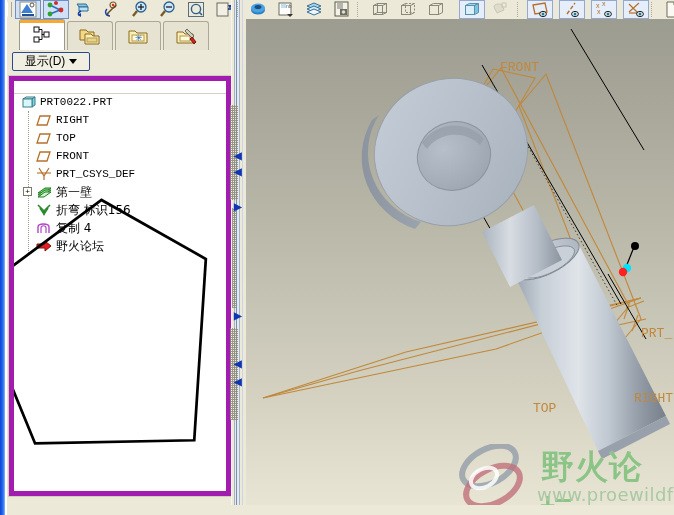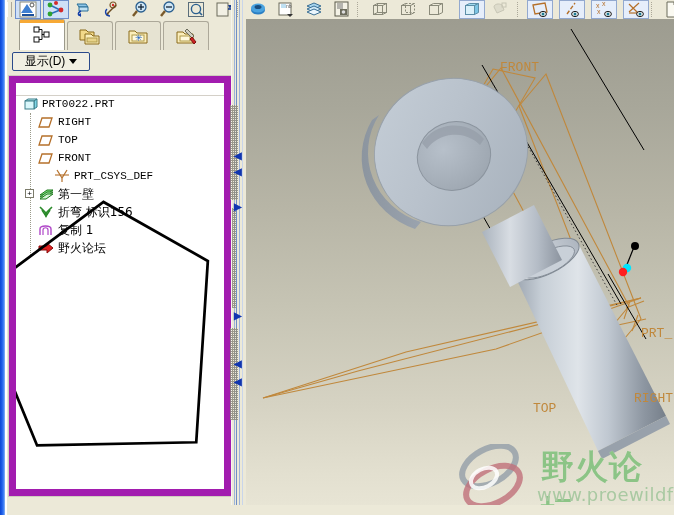--- a/index.html
+++ b/index.html
@@ -45,21 +45,21 @@
   .dbtn{position:absolute;top:0;height:19px;box-sizing:border-box;
     border:1px solid #2b4a8b;background:#f1efe2;border-radius:2px;
     display:flex;align-items:center;justify-content:center;gap:4px;
     font-size:12px;color:#000;padding:0 5px;}
   .dbtn .cap{letter-spacing:0px;}
   .caret{width:0;height:0;border-left:4px solid transparent;border-right:4px solid transparent;
     border-top:5px solid #000;}
 
   .treebox{position:absolute;left:2px;top:26px;width:222px;height:420px;
     box-sizing:border-box;background:#ffffff;
-    border:7px solid #a21caf;box-shadow:0 0 0 1px #cfcdbe;overflow:hidden;}
+    border:5px solid #a21caf;box-shadow:0 0 0 1px #cfcdbe;overflow:hidden;}
   .treehdr{position:absolute;left:0;top:0;right:0;height:12px;background:#ffffff;
     border-bottom:1px solid #d4d0c8;}
 
   .tree{position:absolute;left:0;top:12px;right:0;bottom:0;
     font-family:"Liberation Mono", monospace;font-size:11px;color:#000;}
   .trow{position:relative;height:18px;display:flex;align-items:center;}
   .tlabel{white-space:nowrap;}
   .tlabel.cjk{font-family:"DejaVu Sans", sans-serif;font-size:12px;}
   .dotline{position:absolute;left:14px;top:0;bottom:0;border-left:1px dotted #9a9a8a;}
   .plusbox{position:absolute;left:9px;width:9px;height:9px;box-sizing:border-box;
@@ -374,21 +374,21 @@
           <span class="tlabel">TOP</span>
         </div>
 
         <div class="trow" style="padding-left:22px">
           <svg width="16" height="13" viewBox="0 0 16 13" style="margin-right:4px">
             <path d="M4 2 L14 2 L11 11 L1 11 Z" fill="none" stroke="#b5702a" stroke-width="1.3"></path>
           </svg>
           <span class="tlabel">FRONT</span>
         </div>
 
-        <div class="trow" style="padding-left:38px">
+        <div class="trow" style="padding-left:22px">
           <svg width="16" height="14" viewBox="0 0 16 14" style="margin-right:4px">
             <line x1="3" y1="1" x2="8" y2="9" stroke="#b5702a" stroke-width="1.2"></line>
             <line x1="13" y1="1" x2="8" y2="9" stroke="#b5702a" stroke-width="1.2"></line>
             <line x1="8" y1="9" x2="8" y2="13" stroke="#b5702a" stroke-width="1.2"></line>
             <line x1="1" y1="6" x2="15" y2="6" stroke="#b5702a" stroke-width="1.1"></line>
           </svg>
           <span class="tlabel">PRT_CSYS_DEF</span>
         </div>
 
         <div class="trow" style="padding-left:22px">
@@ -408,21 +408,21 @@
             <path d="M6 8 L8 13 L10 8" fill="#2a8a2a"></path>
           </svg>
           <span class="tlabel cjk">折弯 标识156</span>
         </div>
 
         <div class="trow" style="padding-left:22px">
           <svg width="16" height="14" viewBox="0 0 16 14" style="margin-right:4px">
             <path d="M2 12 L2 6 C2 2,13 2,13 6 L13 12" fill="none" stroke="#b048c8" stroke-width="1.4"></path>
             <path d="M5 12 L5 7 C5 4,10 4,10 7 L10 12" fill="none" stroke="#b048c8" stroke-width="1.2"></path>
           </svg>
-          <span class="tlabel cjk">复制 1</span>
+          <span class="tlabel cjk">复制 4</span>
         </div>
 
         <div class="trow" style="padding-left:22px">
           <svg width="16" height="14" viewBox="0 0 16 14" style="margin-right:4px">
             <path d="M1 5 L9 5 L9 2 L15 7 L9 12 L9 9 L1 9 Z" fill="#e02020" stroke="#8a0c0c"></path>
           </svg>
           <span class="tlabel cjk">野火论坛</span>
         </div>
       </div>
 

